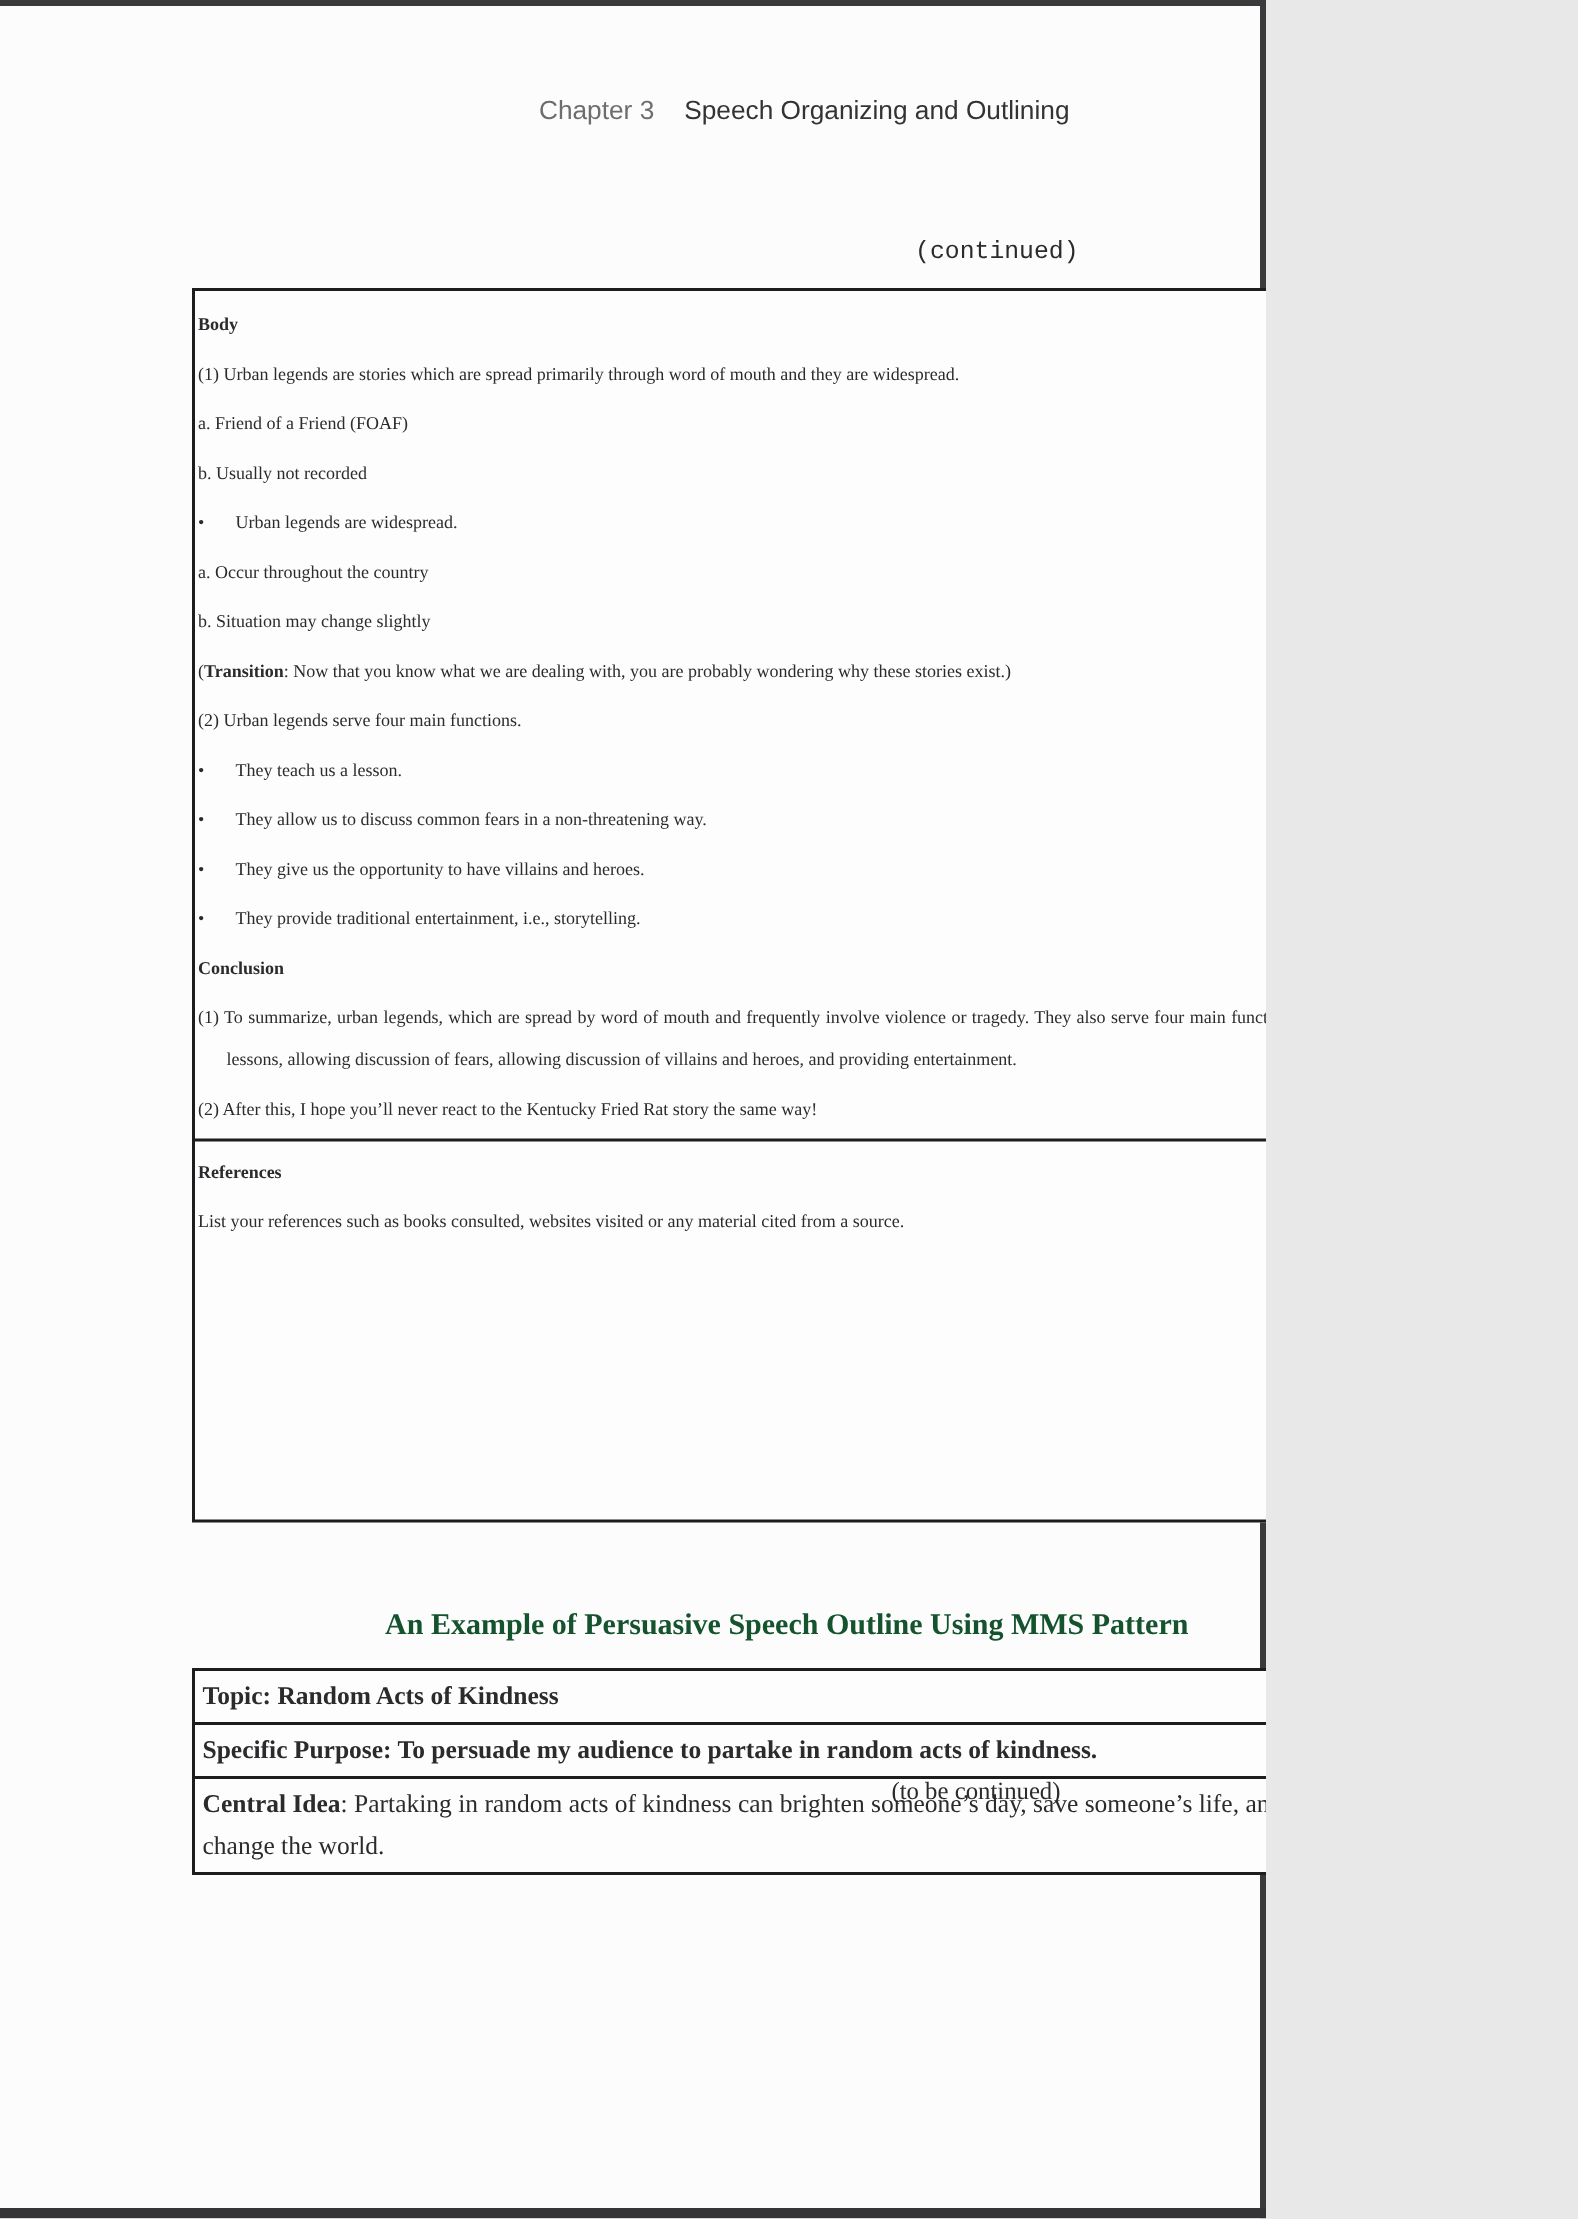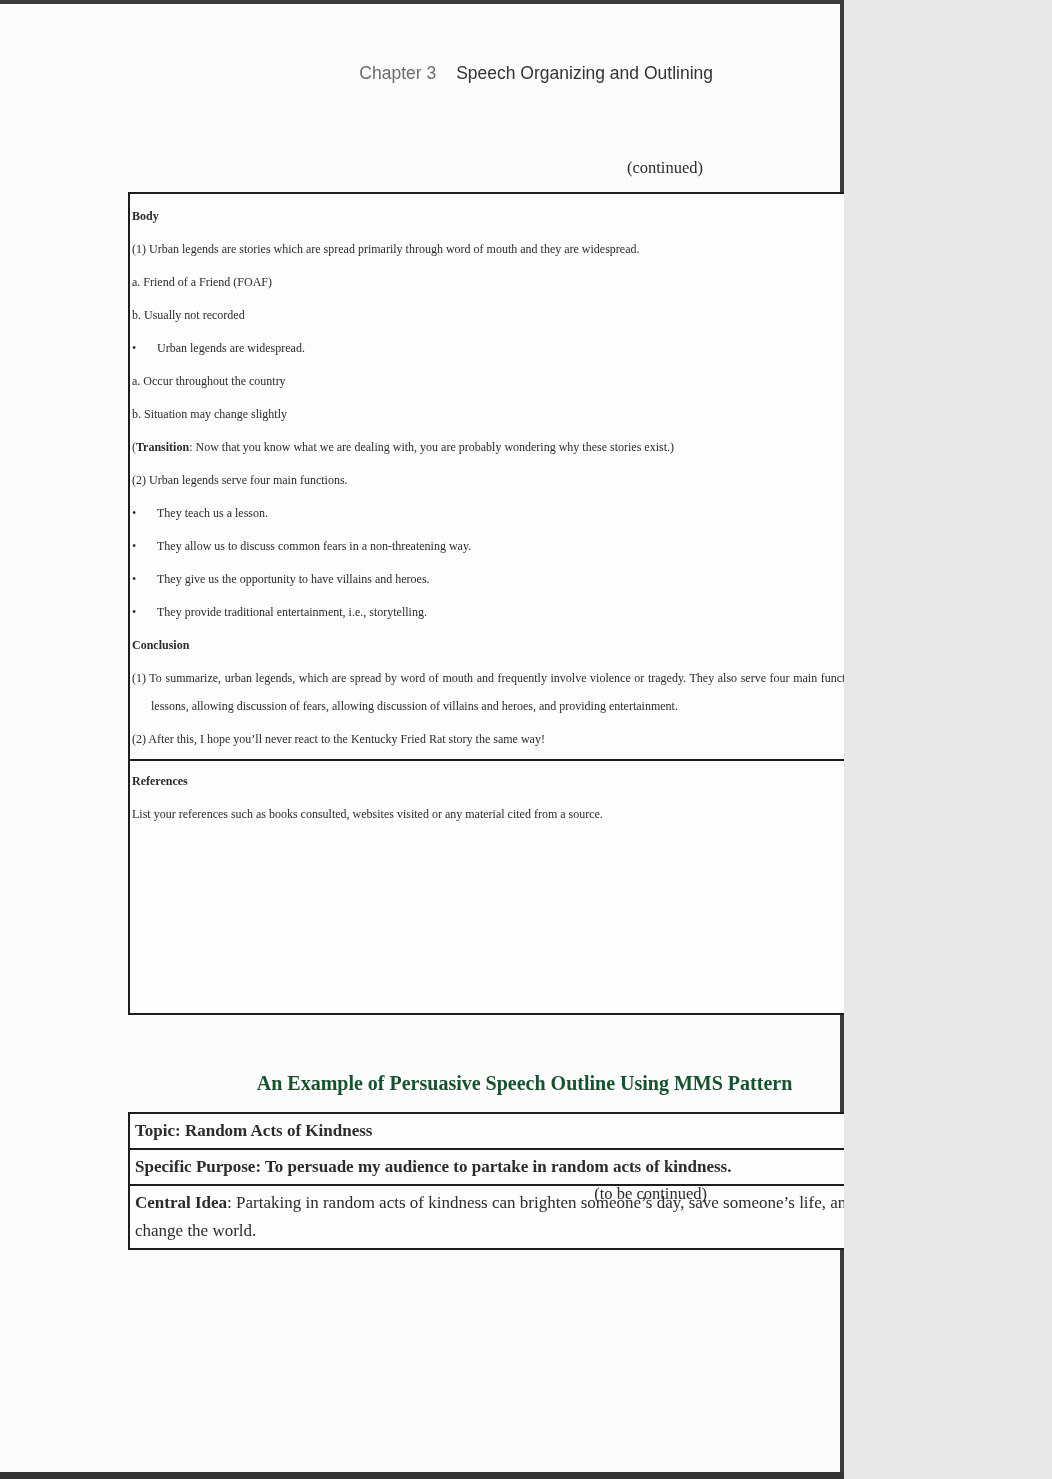--- a/index.html
+++ b/index.html
@@ -15,21 +15,21 @@
   .bookmark  { position:absolute; top:3px; left:981px; width:22px; height:29px; cursor:pointer; }
 
   .header {
     position:absolute; top:63px; right:131px; white-space:nowrap;
     font-family:"Liberation Sans", sans-serif; font-size:17.5px;
   }
   .header .chapter { color:#6d6d6d; margin-right:20px; }
   .header .title   { color:#333335; }
 
   .note { font-size:16.5px; color:#2b2b2d; }
-  .continued        { position:absolute; top:158px; right:141px; }
+  .continued        { position:absolute; top:158px; right:125px;font-family:Liberation Mono, monospace; }
   .to-be-continued  { position:absolute; top:1184px; right:137px; }
 
   .outline-box {
     position:absolute; top:192px; left:128px; width:793px; height:823px;
     border:2px solid #1d1d1f; background:#fdfdfd;
     padding:8px 6px 0 2px; font-size:12px; line-height:28px;
   }
   .outline-box p { margin:0 0 5px 0; }
   .section-head { font-weight:bold; }
   .justify { text-align:justify; }

